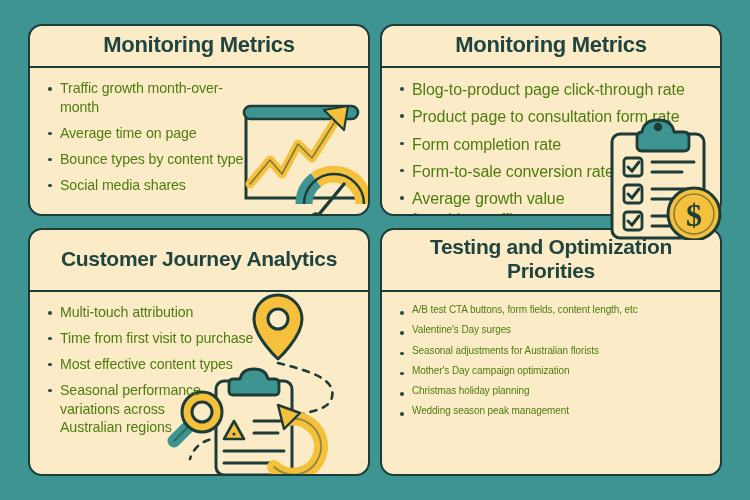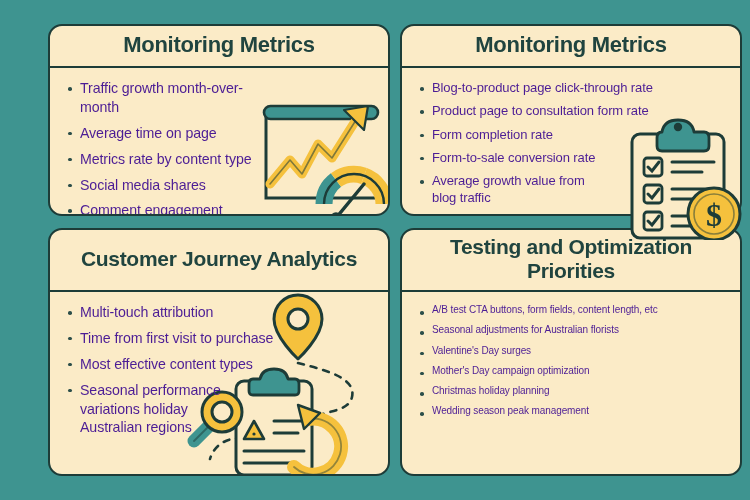--- a/index.html
+++ b/index.html
@@ -14,21 +14,20 @@
     background: #3e9490;
     font-family: "Liberation Sans", sans-serif;
     -webkit-font-smoothing: antialiased;
   }
 
   #board {
     position: relative;
     width: 660px;
     height: 500px;
     background: #3e9490;
-    margin-left: 20px;
   }
 
   
   .card {
     position: absolute;
     background: #fbebc7;
     border: 2.5px solid #1d3c38;
     border-radius: 14px;
     box-sizing: border-box;
     overflow: visible;
@@ -68,21 +67,21 @@
 
   ul.bullets {
     list-style: none;
     margin: 0;
     padding: 0;
     position: relative;
     z-index: 3;
   }
   ul.bullets li {
     position: relative;
-    color: #4c1d95;
+    color: #4d7c0f;
     font-size: 14.2px;
     line-height: 1.33;
     padding-left: 14px;
     margin-bottom: 7px;
     letter-spacing: -0.1px;
   }
   ul.bullets li::before {
     content: "";
     position: absolute;
     left: 2px;
@@ -105,21 +104,21 @@
   #card-testing  .card-header   { height: 62px; }
 
   #card-monitoring .card-body,
   #card-conversion .card-body { height: calc(100% - 42px); }
   #card-journey .card-body,
   #card-testing  .card-body   { height: calc(100% - 62px); }
 
   #card-journey .card-title,
   #card-testing .card-title { font-size: 21px; }
 
-  #card-conversion ul.bullets li { font-size: 13px; margin-bottom: 6px; }
+  #card-conversion ul.bullets li { font-size: 16px; margin-bottom: 6px; }
   #card-testing   ul.bullets li  { font-size: 10px; margin-bottom: 7px; }
   #card-journey   ul.bullets     { max-width: 215px; }
   #card-monitoring ul.bullets    { max-width: 215px; }
 
   
   .art {
     position: absolute;
     z-index: 1;
     pointer-events: none;
   }
@@ -160,23 +159,22 @@
           <path d="M84 88 A30 30 0 0 1 112 84" fill="none" stroke="#f5c13d" stroke-width="17" stroke-linecap="butt"></path>
           <path d="M112 84 A30 30 0 0 1 132 112" fill="none" stroke="#f5c13d" stroke-width="17" stroke-linecap="butt"></path>
           <path d="M72 112 A30 30 0 0 1 132 112" fill="none" stroke="#1d3c38" stroke-width="2.4"></path>
           <path d="M84 126 L112 92" stroke="#1d3c38" stroke-width="3.4" stroke-linecap="round"></path>
           <circle cx="84" cy="126" r="4.6" fill="#fbebc7" stroke="#1d3c38" stroke-width="2.4"></circle>
         </svg>
 
         <ul class="bullets">
           <li>Traffic growth month-over-month</li>
           <li>Average time on page</li>
-          <li>Metrics rate by content type</li>
+          <li>Bounce types by content type</li>
           <li>Social media shares</li>
-          <li>Comment engagement</li>
         </ul>
       </div>
     </div>
   </div>
 
   <div class="card" id="card-conversion">
     <div class="card-inner">
       <div class="card-header">
         <div class="card-title">Monitoring Metrics</div>
       </div>
@@ -253,36 +251,36 @@
           <path d="M14 148 L30 132" stroke="#3e9490" stroke-width="13" stroke-linecap="round"></path>
           <path d="M14 148 L30 132" stroke="#1d3c38" stroke-width="1.8" stroke-linecap="round" opacity="0.5"></path>
           <circle cx="42" cy="119" r="20" fill="#f5c13d" stroke="#1d3c38" stroke-width="3"></circle>
           <circle cx="42" cy="119" r="10" fill="#fbebc7" stroke="#1d3c38" stroke-width="3"></circle>
         </svg>
 
         <ul class="bullets">
           <li>Multi-touch attribution</li>
           <li>Time from first visit to purchase</li>
           <li>Most effective content types</li>
-          <li style="max-width:165px">Seasonal performance variations holiday Australian regions</li>
+          <li style="max-width:165px">Seasonal performance variations across Australian regions</li>
         </ul>
       </div>
     </div>
   </div>
 
   <div class="card" id="card-testing">
     <div class="card-inner">
       <div class="card-header">
         <div class="card-title">Testing and Optimization Priorities</div>
       </div>
       <div class="card-body">
         <ul class="bullets">
           <li style="max-width:300px">A/B test CTA buttons, form fields, content length, etc</li>
+          <li>Valentine's Day surges</li>
           <li>Seasonal adjustments for Australian florists</li>
-          <li>Valentine's Day surges</li>
           <li>Mother's Day campaign optimization</li>
           <li>Christmas holiday planning</li>
           <li>Wedding season peak management</li>
         </ul>
       </div>
     </div>
   </div>
 
 </div>
 

